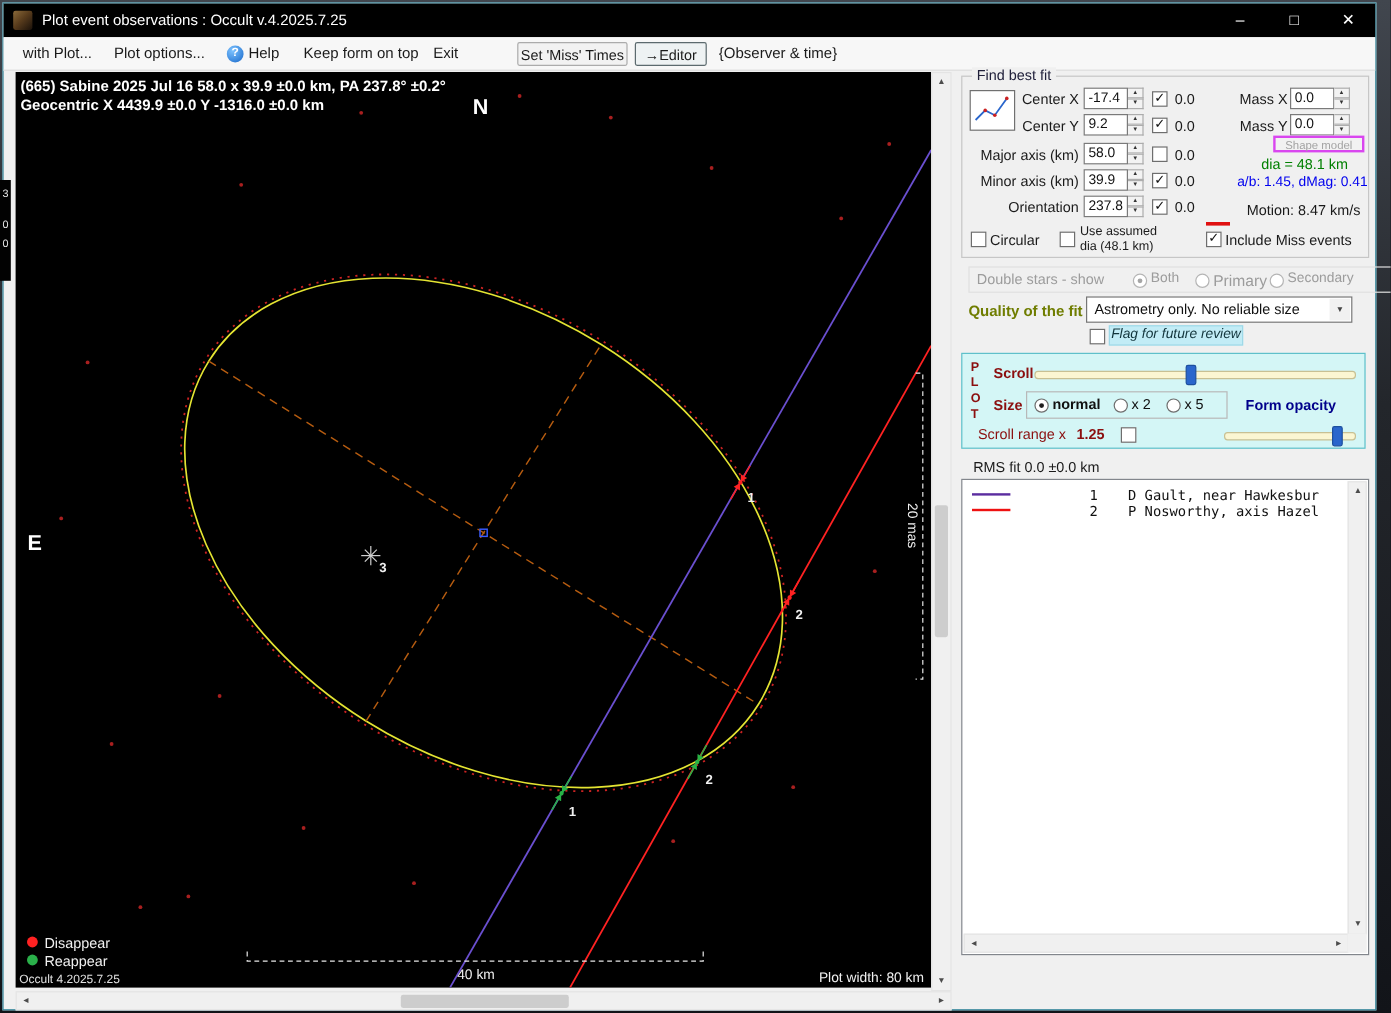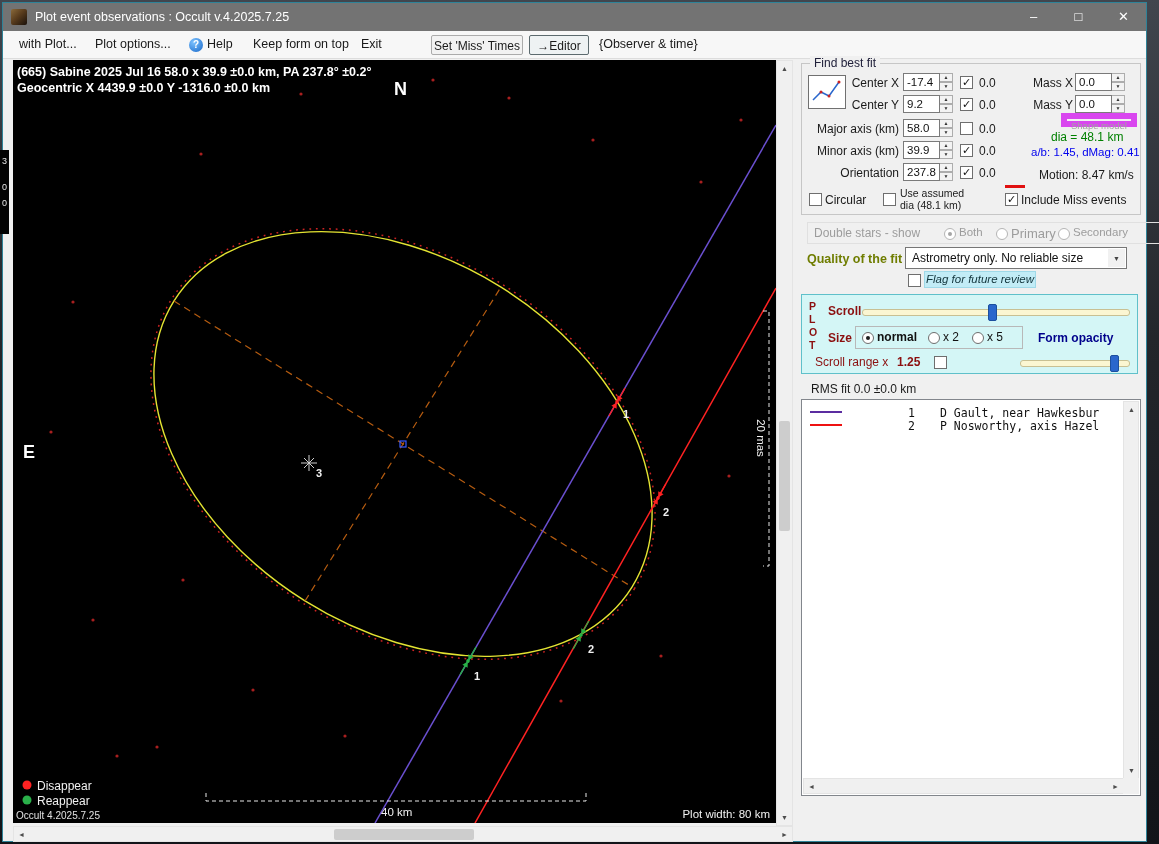--- a/index.html
+++ b/index.html
@@ -3,21 +3,21 @@
 <meta charset="utf-8">
 <style>
   html,body{margin:0;padding:0;background:#101216;}
   #app{position:relative;width:1159px;height:844px;overflow:hidden;
        background:linear-gradient(180deg,#41464e 0%,#23262b 40%,#121419 100%);
        font-family:"Liberation Sans",sans-serif;}
   .abs{position:absolute;}
   .window{left:2px;top:2px;width:1145px;height:840px;background:#f0f0f0;
           border:1px solid #2f8398;box-sizing:border-box;}
   
-  .titlebar{left:0;top:0;width:100%;height:28px;background:#737373;}
+  .titlebar{left:0;top:0;width:100%;height:28px;background:#000000;}
   .app-icon{left:8px;top:6px;width:16px;height:16px;border-radius:2px;
             background:linear-gradient(135deg,#8a6a3a 0%,#5a3d1d 45%,#1a110a 100%);}
   .title-text{left:32px;top:0;height:28px;line-height:28px;color:#ffffff;font-size:12.5px;}
   .tb-btn{top:0;width:45px;height:28px;color:#fff;font-size:13px;text-align:center;line-height:28px;}
   
   .menubar{left:0;top:28px;width:100%;height:28px;background:#f7f7f7;border-bottom:1px solid #dddddd;box-sizing:border-box;}
   .menu-item{top:0;height:27px;line-height:27px;font-size:12.5px;color:#1a1a1a;}
   .help-icon{top:7px;width:14px;height:14px;border-radius:50%;
              background:radial-gradient(circle at 35% 30%,#7ec3ff,#1667c9);
              color:#fff;font-size:10px;font-weight:bold;text-align:center;line-height:14px;}
@@ -60,21 +60,21 @@
   .plot-panel{background:#d4f6f6;border:1px solid #5fc0ca;box-sizing:border-box;}
   .plot-letter{font-size:10.5px;font-weight:bold;color:#8b0f0f;}
   .maroon{color:#8b0f0f;font-weight:bold;font-size:12px;}
   .navy{color:#00008b;font-weight:bold;font-size:12px;}
   .olive{color:#6f7d00;font-weight:bold;font-size:12.5px;}
   .track{background:#fbf6d2;border:1px solid #c8c093;border-radius:3px;box-sizing:border-box;}
   .thumb{background:#2a66cc;border:1px solid #1c4f9e;border-radius:2px;box-sizing:border-box;}
   .sizebox{border:1px solid #b8b8b8;box-sizing:border-box;}
   .listbox{background:#ffffff;border:1px solid #82868c;box-sizing:border-box;}
   .mono{font-family:"DejaVu Sans Mono",monospace;font-size:11.5px;color:#101010;white-space:pre;}
-  .dbtn{border:6px solid #d946ef;background:#f2f2f2;color:#a3a3a3;font-size:9.5px;text-align:center;line-height:13px;box-sizing:border-box;}
+  .dbtn{border:2px solid #d946ef;background:#f2f2f2;color:#a3a3a3;font-size:9.5px;text-align:center;line-height:13px;box-sizing:border-box;}
   .edge-tab{left:0;top:150px;width:9px;height:84px;background:#020202;z-index:30;color:#e6e6e6;
             font-size:9px;text-align:center;}
   .edge-tab span{display:block;}
   svg text{font-family:"Liberation Sans",sans-serif;}
 </style>
 </head>
 <body>
 
 <div id="app">
 

